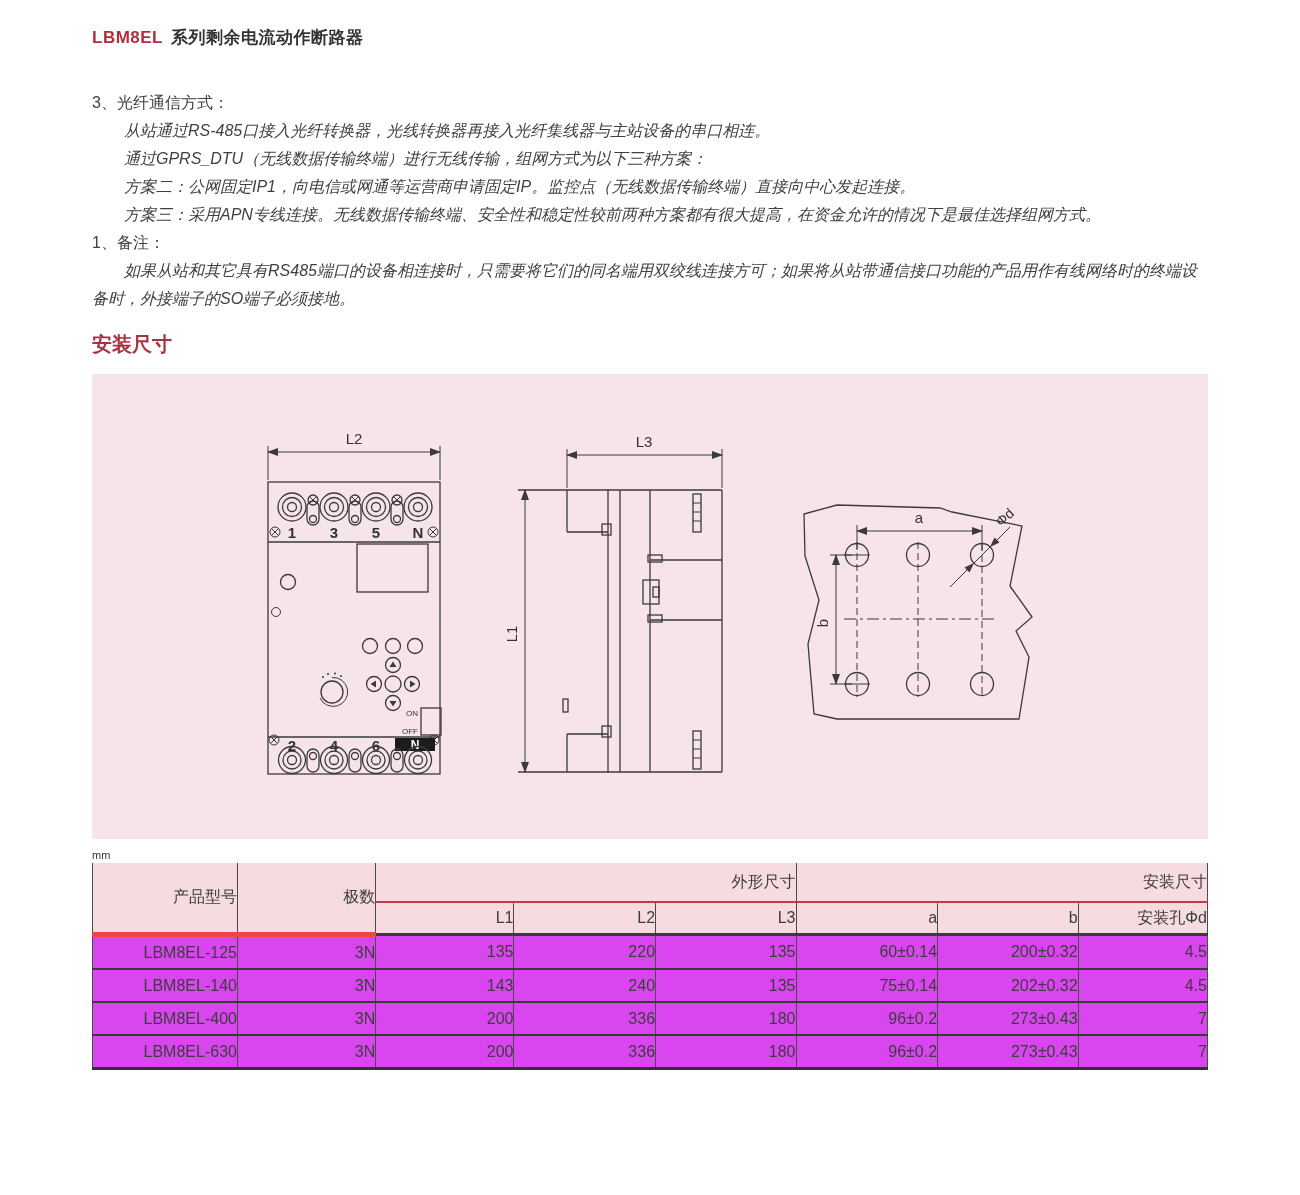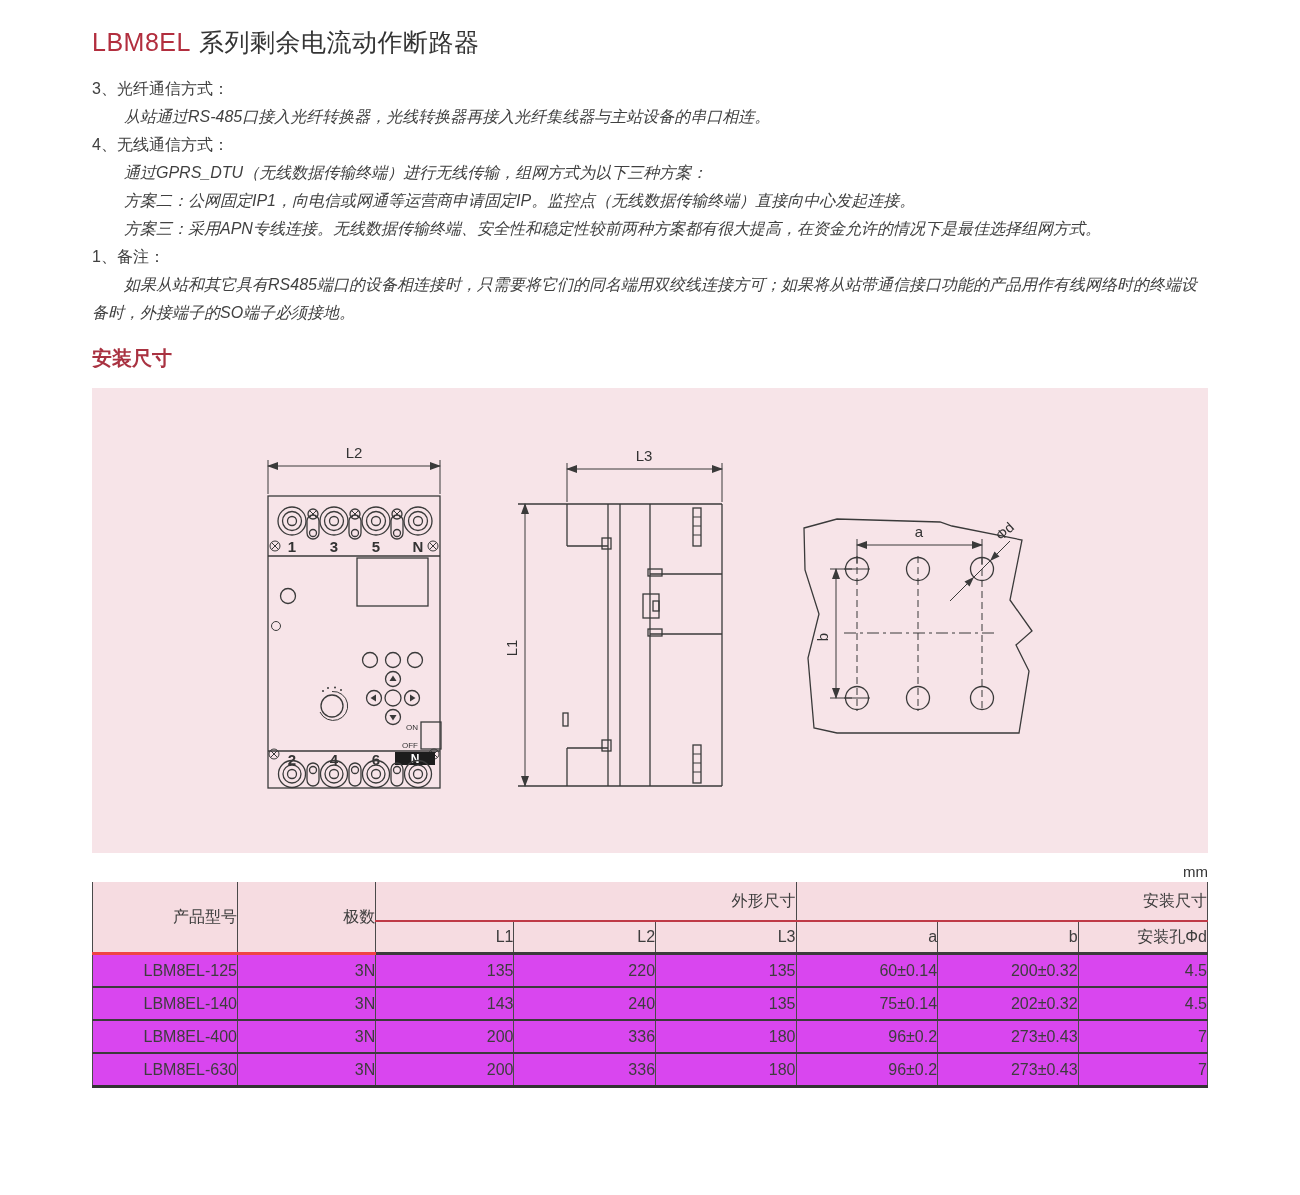--- a/index.html
+++ b/index.html
@@ -1,58 +1,57 @@
 <!DOCTYPE html>
 <html><head>
 <meta charset="utf-8">
 <style>
   html,body{margin:0;padding:0;background:#fff;}
   body{width:1300px;height:1195px;overflow:hidden;font-family:"Liberation Sans","DejaVu Sans",sans-serif;color:#3d3d3d;}
   .page{width:1116px;margin:0 auto;padding-top:26px;}
   
-  .title{font-size:25px;font-weight:normal;letter-spacing:.5px;}
+  .title{font-size:17px;font-weight:bold;letter-spacing:.5px;}
   .title .model{color:#b22e3e;margin-right:8px;}
   .title .rest{color:#343434;}
   
-  .paras{margin-top:16px;font-size:16px;line-height:28px;color:#404040;}
+  .paras{margin-top:40px;font-size:16px;line-height:28px;color:#404040;}
   .para{margin:0;}
   .para.indent{text-indent:2em;font-style:italic;}
   
   .sec-heading{margin-top:18px;font-size:20px;font-weight:bold;color:#a93241;}
   
   .diagram-box{margin-top:16px;width:1116px;height:465px;background:#f7e4e8;position:relative;}
   .diagram-box svg{position:absolute;left:0;top:0;}
   .dline{stroke:#3a3a3a;stroke-width:1.3;fill:none;}
   .dthin{stroke:#3a3a3a;stroke-width:1;fill:none;}
   .dfill{fill:#3a3a3a;stroke:none;}
   .dtext{fill:#333;font-family:"Liberation Sans",sans-serif;}
   
-  .unit-label{width:1116px;margin-top:10px;text-align:right;font-size:15px;color:#333;}
+  .unit-label{width:1116px;margin-top:10px;font-size:11px;color:#333;}
   table.spec{border-collapse:collapse;width:1116px;table-layout:fixed;margin-top:2px;font-size:16px;color:#3d3d3d;}
   table.spec th,table.spec td{border-left:1px solid #4a4a4a;border-right:1px solid #4a4a4a;text-align:right;font-weight:normal;padding:0;}
   table.spec thead th{background:#f6dce1;}
   th.group-cell{height:38px;border-bottom:2px solid #bf3a47;}
-  th.rowspan-cell{border-bottom:3px solid #ef4444;}
+  th.rowspan-cell{border-bottom:5px solid #ef4444;}
   tr.subhead th{height:30px;border-bottom:3px solid #3b3b3b;}
   table.spec tbody td{height:31px;background:#d946ef;border-bottom:2px solid #3b3b3b;}
   table.spec tbody tr:last-child td{border-bottom:3px solid #333;padding-left:28px;}
 </style>
 </head>
 <body>
 
 <div class="page">
 
   <div class="title">
     <span class="model">LBM8EL</span><span class="rest">系列剩余电流动作断路器</span>
   </div>
 
   <div class="paras" id="paragraphs">
       <p class="para">3、光纤通信方式：</p>
       <p class="para indent">从站通过RS-485口接入光纤转换器，光线转换器再接入光纤集线器与主站设备的串口相连。</p>
-      <p class="para">4、无线通信方式：</p>
       <p class="para indent">通过GPRS_DTU（无线数据传输终端）进行无线传输，组网方式为以下三种方案：</p>
       <p class="para indent">方案二：公网固定IP1，向电信或网通等运营商申请固定IP。监控点（无线数据传输终端）直接向中心发起连接。</p>
       <p class="para indent">方案三：采用APN专线连接。无线数据传输终端、安全性和稳定性较前两种方案都有很大提高，在资金允许的情况下是最佳选择组网方式。</p>
       <p class="para">1、备注：</p>
       <p class="para indent">如果从站和其它具有RS485端口的设备相连接时，只需要将它们的同名端用双绞线连接方可；如果将从站带通信接口功能的产品用作有线网络时的终端设备时，外接端子的SO端子必须接地。</p>
     </div>
 
   <div class="sec-heading">安装尺寸</div>
 
   <div class="diagram-box">

